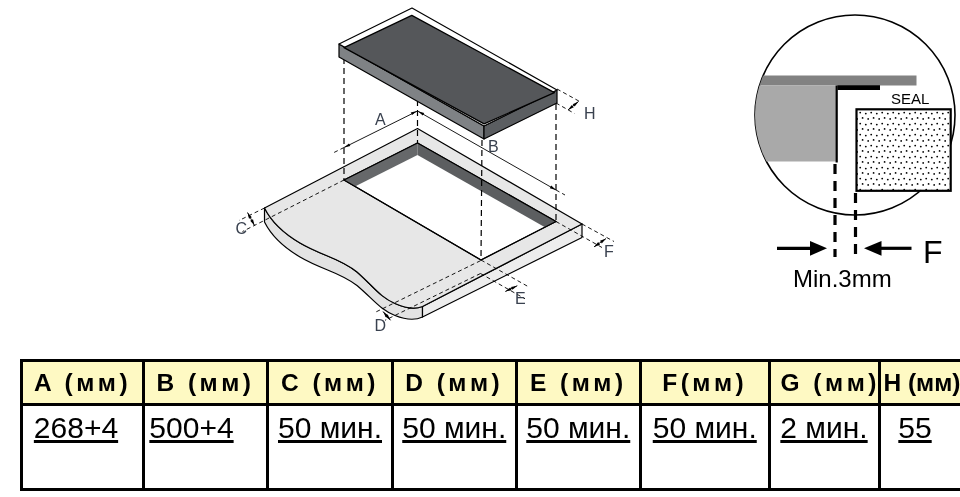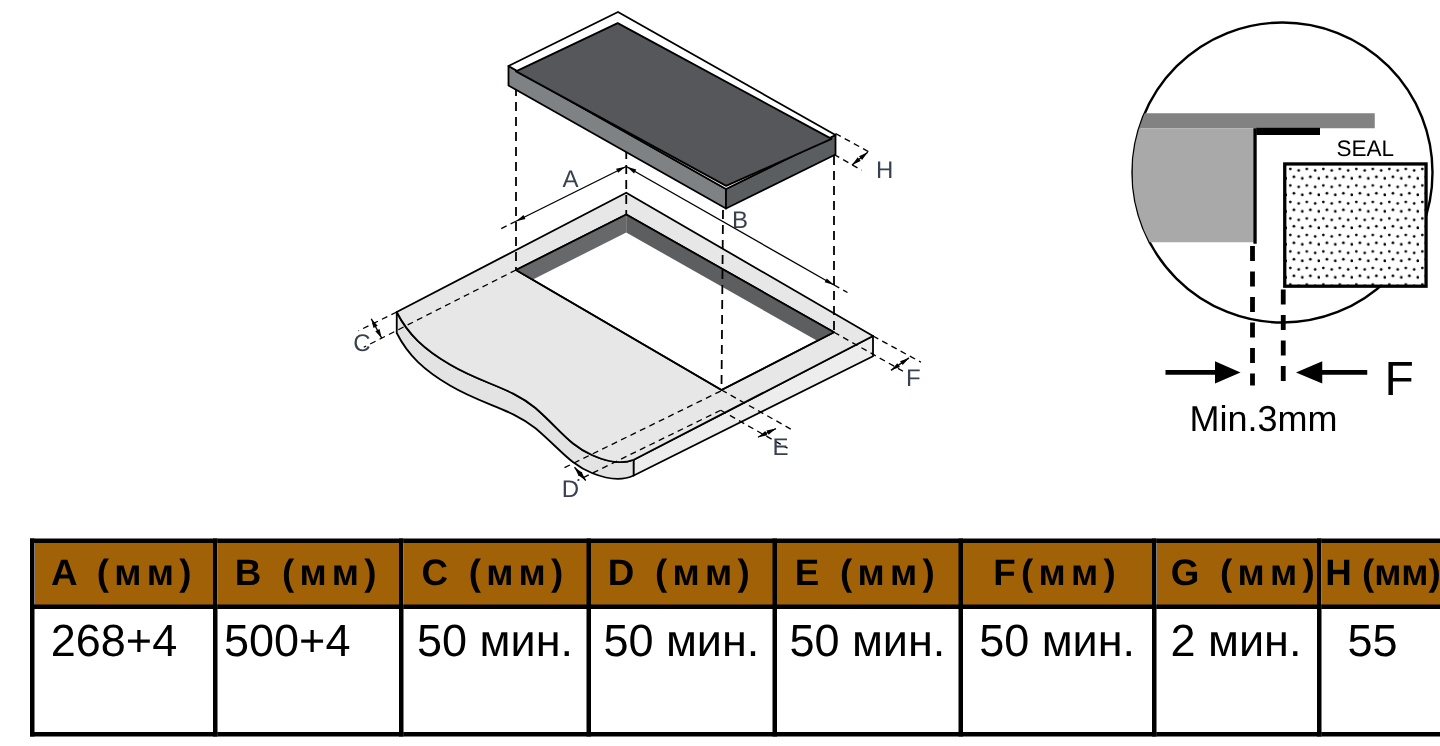--- a/index.html
+++ b/index.html
@@ -1,21 +1,21 @@
 <!DOCTYPE html>
 <html><head>
 <meta charset="utf-8">
 <style>
 html,body{margin:0;padding:0;background:#ffffff;width:960px;height:497px;overflow:hidden;}
 body{font-family:"Liberation Sans", sans-serif;position:relative;}
 #stage{position:absolute;left:0;top:0;width:960px;height:497px;}
 table.dim{position:absolute;left:20px;top:359px;border-collapse:collapse;table-layout:fixed;width:944px;}
 table.dim td, table.dim th{border:3px solid #000;overflow:hidden;white-space:nowrap;}
-table.dim th{background:#a16207;font-size:24.5px;font-weight:bold;height:41px;letter-spacing:3.5px;padding:0;}
-table.dim td{font-size:30px;font-weight:normal;height:77px;vertical-align:top;text-align:center;letter-spacing:0px;padding:5px 0 0 0;}
+table.dim th{background:#fef9c3;font-size:24.5px;font-weight:bold;height:41px;letter-spacing:3.5px;padding:0;}
+table.dim td{font-size:30px;font-weight:normal;height:77px;vertical-align:top;text-align:center;letter-spacing:0px;padding:5px 0 0 0;text-decoration:underline;}
 </style>
 </head>
 <body>
 <svg id="stage" viewBox="0 0 960 497">
 <defs>
 <pattern id="stip" width="11" height="11" patternUnits="userSpaceOnUse">
   <rect width="11" height="11" fill="#ffffff"></rect>
   <circle cx="2.2" cy="2.6" r="0.9" fill="#000"></circle>
   <circle cx="7.8" cy="3.6" r="0.9" fill="#000"></circle>
   <circle cx="4.6" cy="7.9" r="0.9" fill="#000"></circle>

